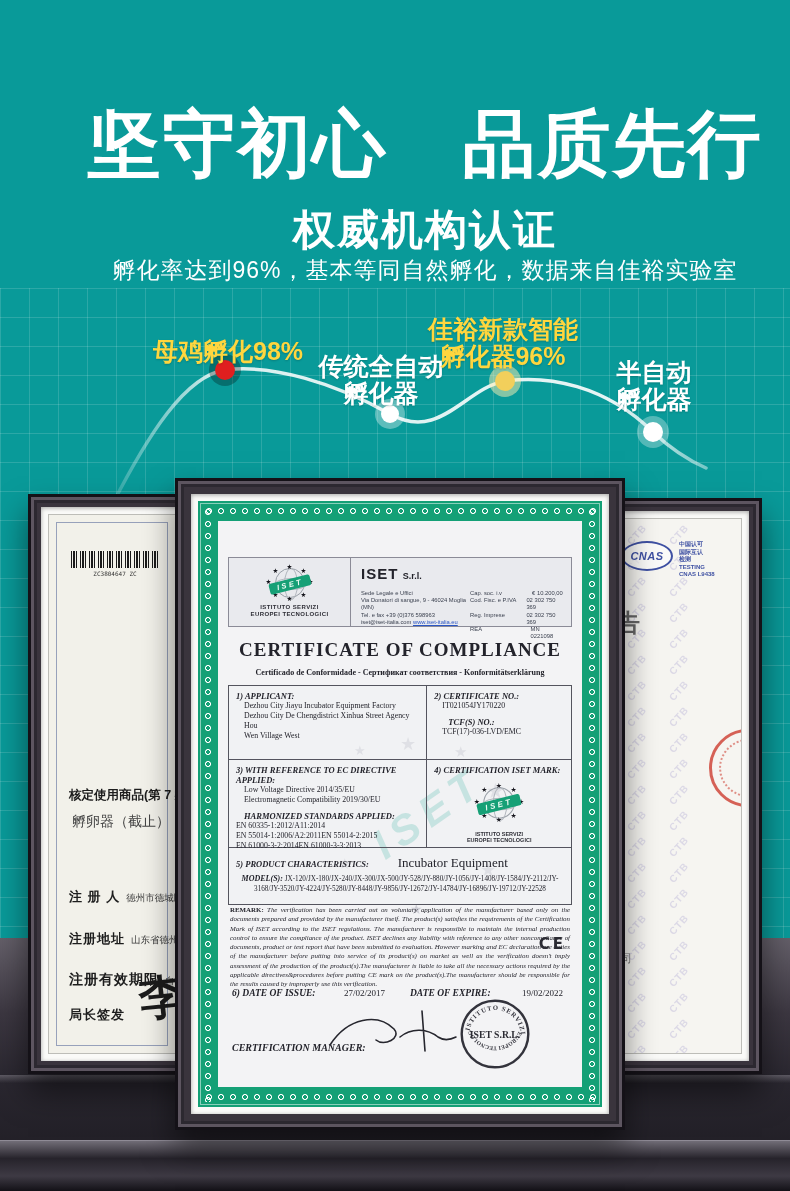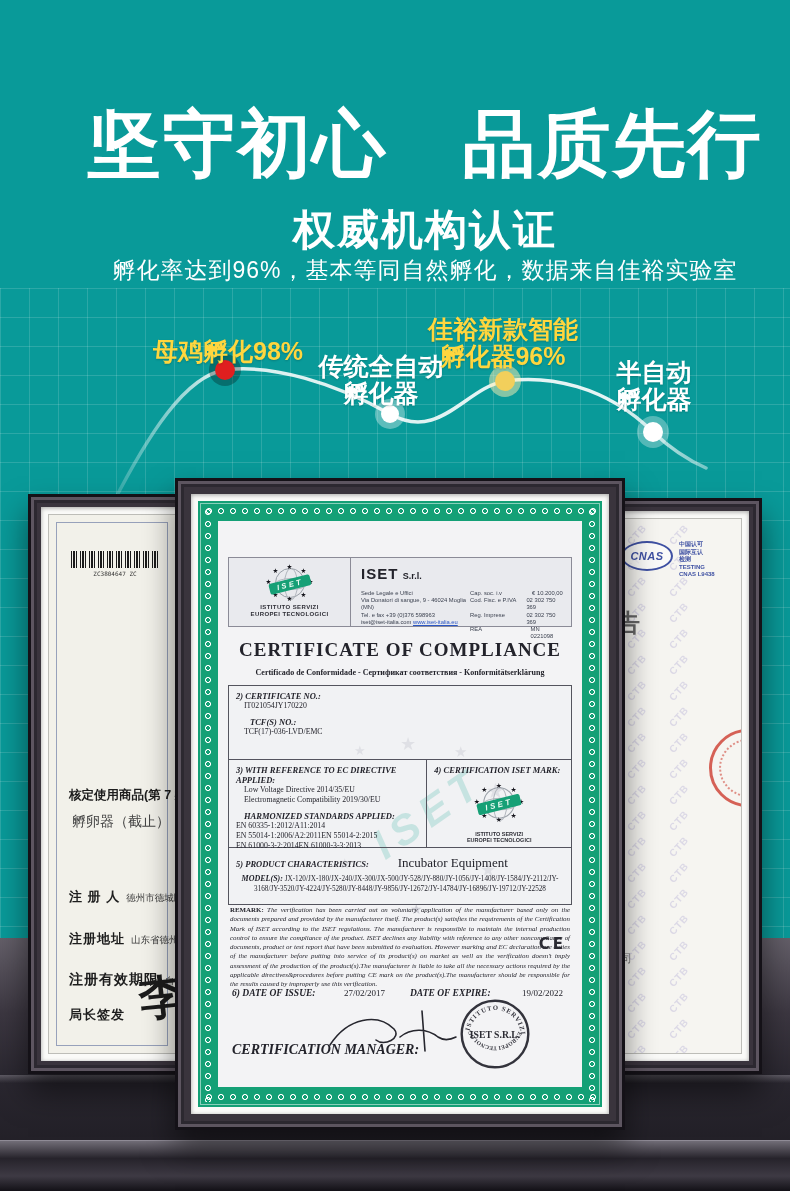--- a/index.html
+++ b/index.html
@@ -133,21 +133,21 @@
     text-align:justify;font-style:italic;z-index:1;}
   .remark b{font-style:normal;font-weight:800;}
   .ce-mark{position:absolute;right:16px;top:414px;font-size:15px;font-weight:600;letter-spacing:3px;
     color:#2b2b33;z-index:2;font-family:"DejaVu Sans",sans-serif;}
   .dates{position:absolute;left:14px;right:10px;top:467px;font-size:9px;z-index:1;}
   .dates .slabel{font-size:9.5px;}
   .d-issue{position:absolute;left:0;}
   .d-issue-v{position:absolute;left:112px;}
   .d-expire{position:absolute;left:178px;}
   .d-expire-v{position:absolute;left:290px;}
-  .manager{position:absolute;left:14px;top:521px;font-size:14px;font-weight:800;font-style:italic;z-index:1;}
+  .manager{position:absolute;left:14px;top:521px;font-size:10px;font-weight:800;font-style:italic;z-index:1;}
   .sig-svg{position:absolute;left:108px;top:486px;width:132px;height:54px;z-index:2;}
   .stamp-svg{position:absolute;left:240px;top:476px;width:74px;height:74px;z-index:2;}
 </style>
 </head>
 <body>
 
 <div class="canvas">
 
   <div class="grid-overlay"></div>
   <div class="floor"></div>
@@ -358,20 +358,26 @@
                 </div>
               </div>
             </div>
           </div>
 
           <div class="cc-title">CERTIFICATE OF COMPLIANCE</div>
           <div class="cc-subtitle">Certificado de Conformidade - Сертификат соответствия - Konformitätserklärung</div>
 
           <div class="boxes">
             <div class="brow r1">
+              <div class="bcell bcell-l">
+                <div class="slabel">1) APPLICANT:</div>
+                <div class="sline">Dezhou City Jiayu Incubator Equipment Factory</div>
+                <div class="sline">Dezhou City De Chengdistrict Xinhua Street Agency Hou</div>
+                <div class="sline">Wen Village West</div>
+              </div>
               <div class="bcell bcell-r">
                 <div class="slabel">2) CERTIFICATE NO.:</div>
                 <div class="sline">IT021054JY170220</div>
                 <div class="gap6"></div>
                 <div class="slabel" style="margin-left:14px;">TCF(S) NO.:</div>
                 <div class="sline">TCF(17)-036-LVD/EMC</div>
               </div>
             </div>
             <div class="brow r2">
               <div class="bcell bcell-l">

